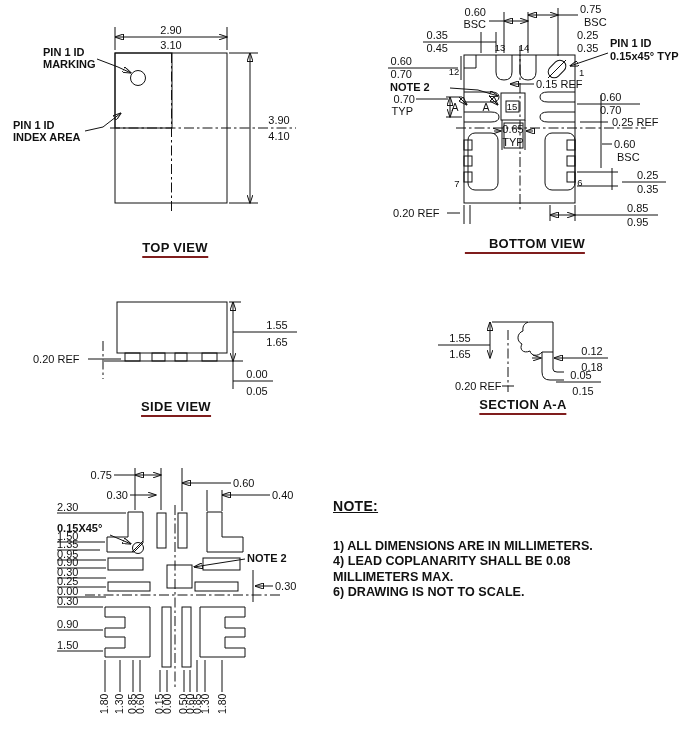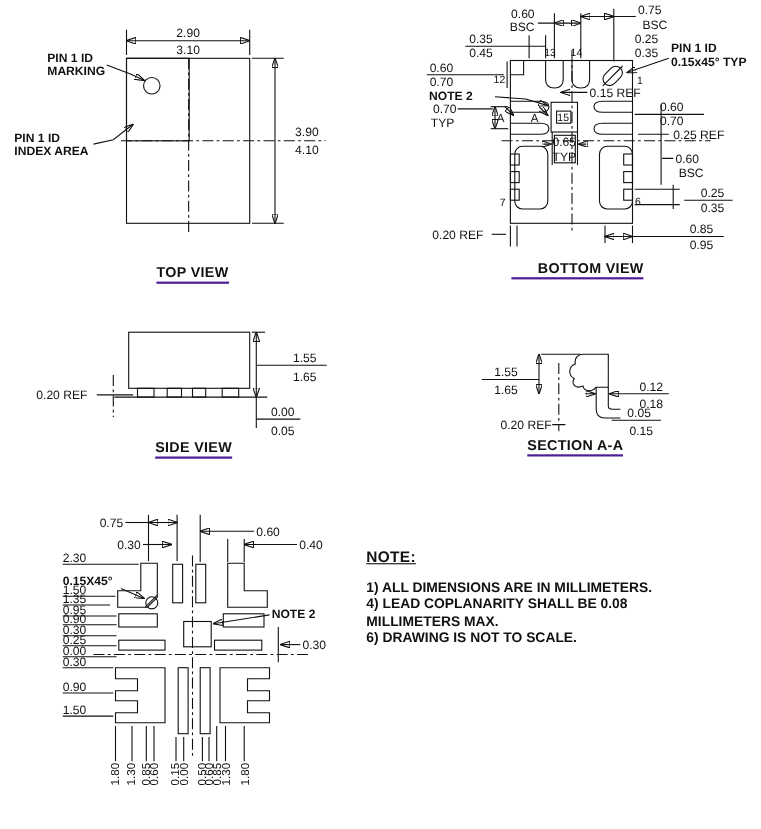--- a/index.html
+++ b/index.html
@@ -6,23 +6,23 @@
   #canvas{position:relative;width:692px;height:754px;background:#fff;overflow:hidden;
           font-family:"Liberation Sans",sans-serif;color:#111;}
   svg{position:absolute;left:0;top:0;}
   svg text{font-family:"Liberation Sans",sans-serif;font-size:11px;fill:#111;}
   svg text.b{font-weight:bold;}
   svg text.pn{font-size:9.5px;}
   svg text.sm{font-size:10.5px;}
   line,path,rect,circle,polyline{stroke:#111;stroke-width:1;fill:none;}
   .cl{stroke-dasharray:10 3 2.5 3;}
   .view-title{position:absolute;transform:translateX(-50%);font-weight:bold;font-size:13px;
-      letter-spacing:.3px;border-bottom:2px solid #4c1d95;padding-bottom:1px;white-space:nowrap;}
+      letter-spacing:.3px;border-bottom:2px solid #7f1d1d;padding-bottom:1px;white-space:nowrap;}
   #notes{position:absolute;left:333px;top:498px;width:324px;font-weight:bold;}
-  #notes .hd{font-size:14px;text-decoration:underline;margin-bottom:13px;letter-spacing:.3px;}
+  #notes .hd{font-size:14px;text-decoration:underline;margin-bottom:25px;letter-spacing:.3px;}
   #notes p{font-size:12.6px;line-height:15.3px;margin:0;}
 </style>
 </head>
 <body>
 
 <div id="canvas">
 
 <svg width="692" height="754" viewBox="0 0 692 754">
   <defs>
     <pattern id="hA" patternUnits="userSpaceOnUse" width="6.5" height="6.5" patternTransform="rotate(45)">

